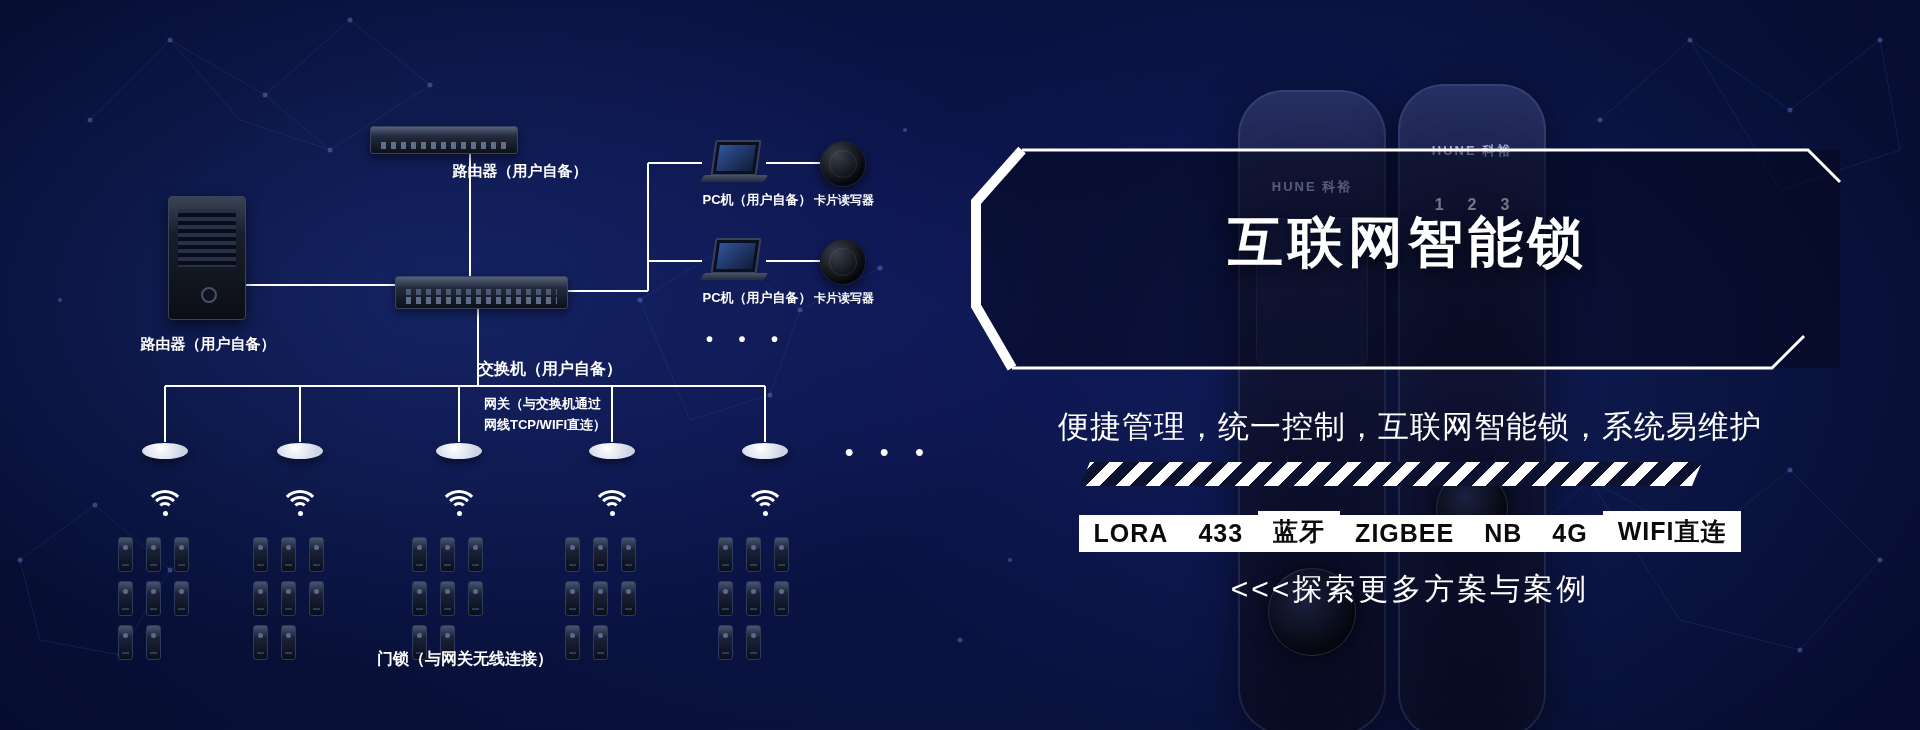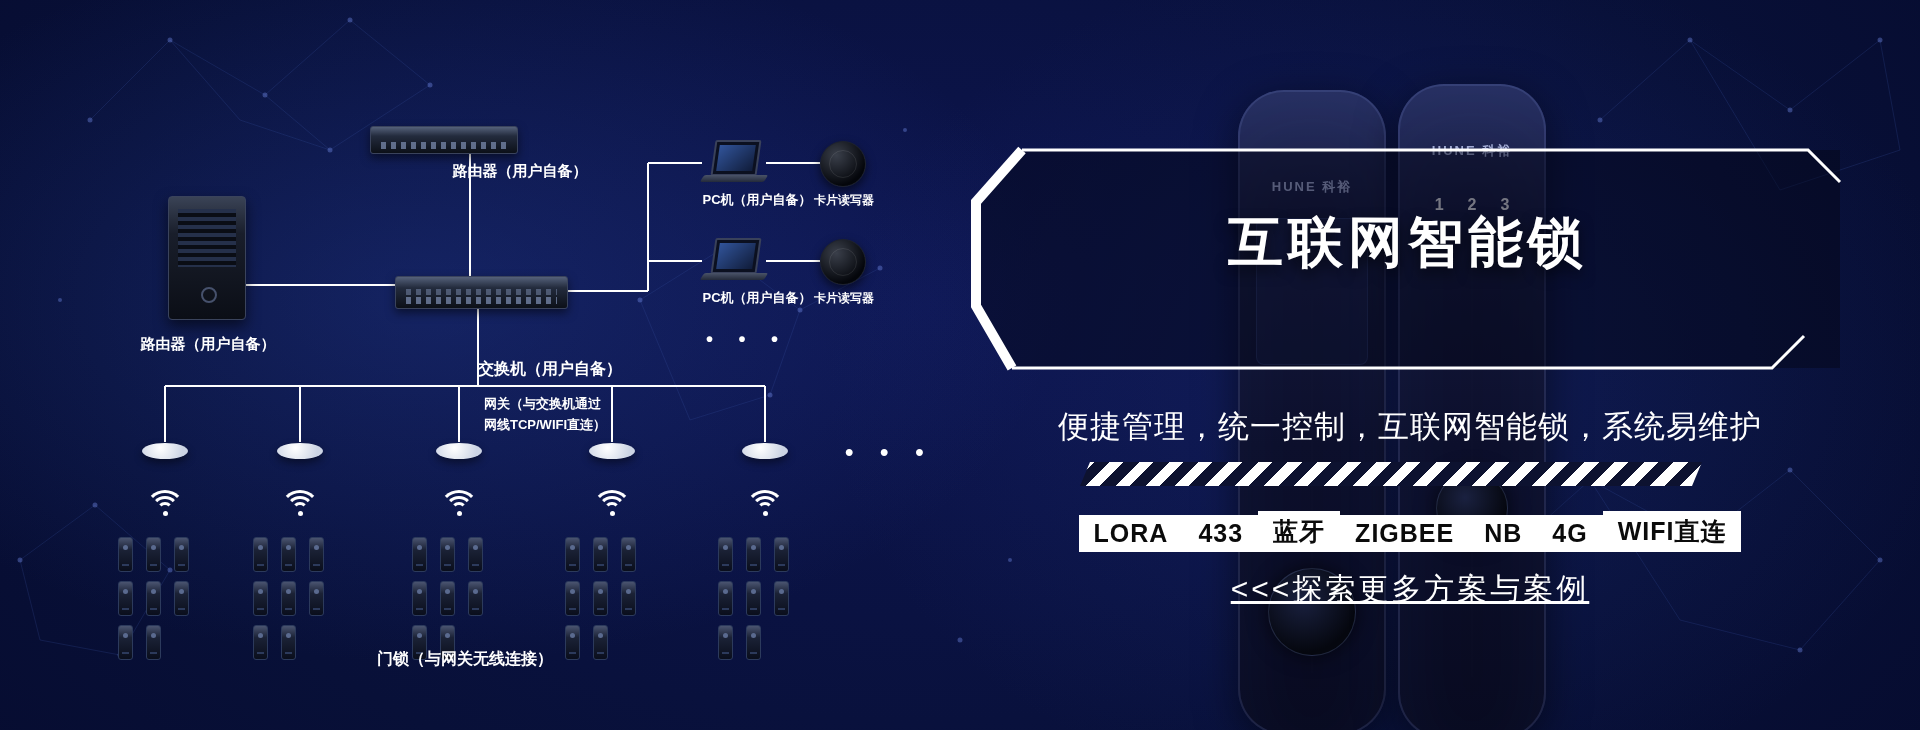--- a/index.html
+++ b/index.html
@@ -73,21 +73,21 @@
   .hero-title{position:absolute;left:1008px;top:212px;width:800px;text-align:center;color:#fff;
     font-size:55px;font-weight:900;letter-spacing:5px;line-height:1.1;text-shadow:0 6px 14px rgba(0,0,0,.6);}
   .hero-sub{position:absolute;left:990px;top:406px;width:840px;text-align:center;color:#fff;
     font-size:31px;font-weight:500;letter-spacing:1px;}
   .stripes{position:absolute;left:1080px;top:462px;width:622px;height:24px;
     background:repeating-linear-gradient(135deg,#ffffff 0 10px,#0d1230 10px 21px);
     clip-path:polygon(10px 0, 100% 0, calc(100% - 10px) 100%, 0 100%);}
   .tags{position:absolute;left:990px;top:511px;width:840px;display:flex;justify-content:center;align-items:flex-end;}
   .tag{background:#fff;color:#0b0b0b;font-size:25px;font-weight:700;padding:4px 15px;letter-spacing:1px;white-space:nowrap;}
   .cta{position:absolute;left:990px;top:569px;width:840px;text-align:center;color:#fff;
-    font-size:30px;font-weight:500;letter-spacing:3px;cursor:pointer;text-decoration:underline;}
+    font-size:30px;font-weight:500;letter-spacing:3px;cursor:pointer;}
 </style>
 </head>
 <body>
 
 <div id="stage">
 
   <svg class="abs z1" width="1920" height="730" viewBox="0 0 1920 730" style="left:0;top:0;">
     <g stroke="#3a55aa" stroke-opacity="0.22" stroke-width="1" fill="none">
       <polyline points="90,120 170,40 265,95 350,20 430,85 330,150 240,120 170,40"></polyline>
       <line x1="265" y1="95" x2="330" y2="150"></line>

